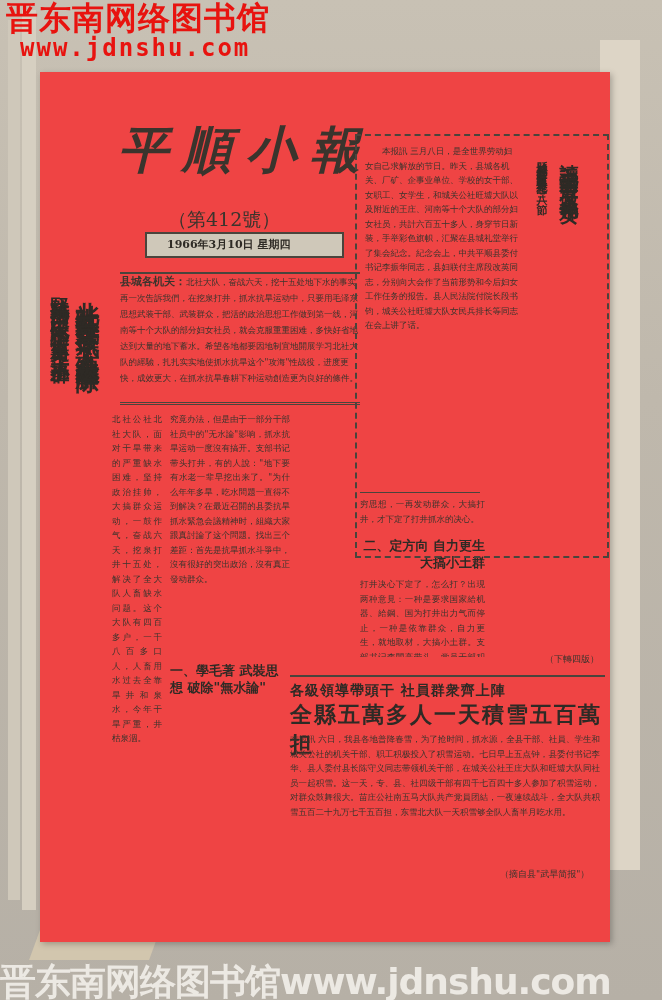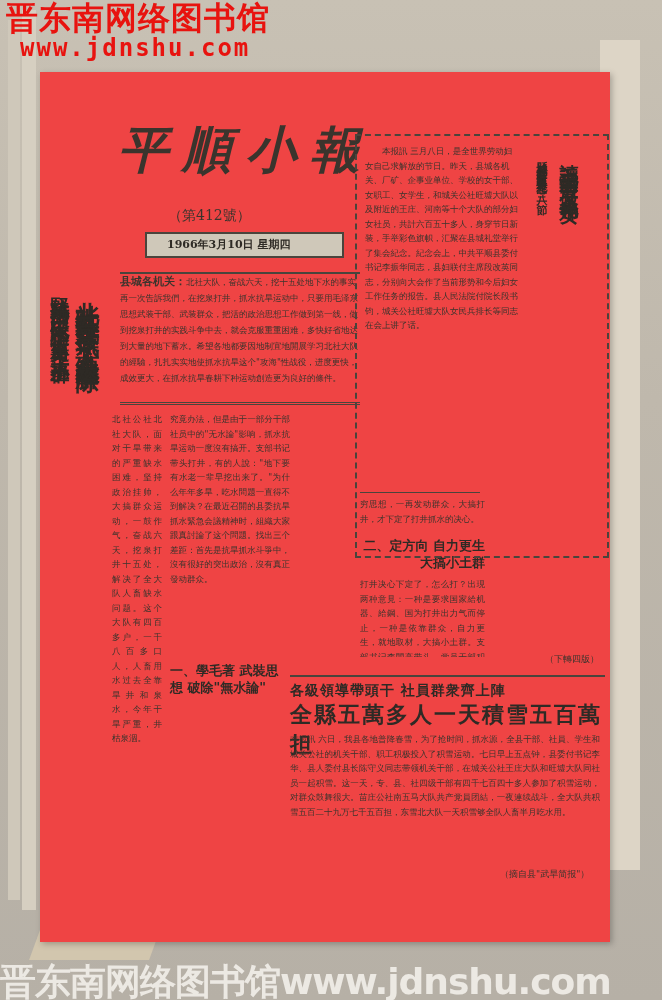--- a/index.html
+++ b/index.html
@@ -37,21 +37,21 @@
   .wm-bottom {
     position:absolute; left:0; top:958px; width:662px;
     color:#f1eee9; font-family:"DejaVu Sans", sans-serif; font-weight:bold;
     font-size:36px; white-space:nowrap; letter-spacing:-1px; opacity:0.92;
   }
   
   .masthead-title {
     position:absolute; left:78px; top:45px; font-size:50px; letter-spacing:14px;
     color:#3a342d; font-family:"DejaVu Serif", serif; font-weight:bold; font-style:italic;
   }
-  .issue { position:absolute; left:128px; top:135px; font-size:14px; color:#3a342d; }
+  .issue { position:absolute; left:128px; top:135px; font-size:19px; color:#3a342d; }
   .date-bar {
     position:absolute; left:105px; top:160px; width:175px; height:22px;
     border:2px solid #4a443c; background:#cfc8b9; font-size:11px;
     line-height:22px; padding-left:20px; color:#2e2a25; font-weight:bold;
   }
   .editor-box {
     position:absolute; left:80px; top:200px; width:240px; height:128px;
     border-top:2px solid #4a443c; border-bottom:3px double #4a443c;
     font-size:8.5px; line-height:16px; color:#3a342d; overflow:hidden;
   }
@@ -92,21 +92,21 @@
 <div class="stack-edge e2"></div>
 <div class="stack-edge e3"></div>
 <div class="page-curl"></div>
 
 <div class="page">
   <div class="masthead-title">平順小報</div>
   <div class="issue">（第412號）</div>
   <div class="date-bar">1966年3月10日 星期四</div>
 
   <div class="editor-box">
-    <span class="lead">县城各机关：</span><span>北社大队，奋战六天，挖十五处地下水的事实再一次告訴我們，在挖泉打井，抓水抗旱运动中，只要用毛泽东思想武装干部、武装群众，把活的政治思想工作做到第一线，做到挖泉打井的实践斗争中去，就会克服重重困难，多快好省地达到大量的地下蓄水。希望各地都要因地制宜地開展学习北社大队的經驗，扎扎实实地使抓水抗旱这个"攻海"性战役，进度更快，成效更大，在抓水抗旱春耕下种运动創造更为良好的條件。</span>
+    <span class="lead">县城各机关：</span><span>北社大队，奋战六天，挖十五处地下水的事实再一次告訴我們，在挖泉打井，抓水抗旱运动中，只要用毛泽东思想武装干部、武装群众，把活的政治思想工作做到第一线，河南等十个大队的部分妇女社员，就会克服重重困难，多快好省地达到大量的地下蓄水。希望各地都要因地制宜地開展学习北社大队的經驗，扎扎实实地使抓水抗旱这个"攻海"性战役，进度更快，成效更大，在抓水抗旱春耕下种运动創造更为良好的條件。</span>
   </div>
 
   <div class="vhead lead-head1">北社大队打井挖泉一鼓作氣 人畜缺水基本解除</div>
   <div class="vhead lead-head2">堅持政治掛帥 破除无水論 依靠自力更生 大搞小土群</div>
 
   <div class="col-text" style="left:72px;top:340px;width:50px;height:380px;">北社公社北社大队，面对干旱带来的严重缺水困难，坚持政治挂帅，大搞群众运动，一鼓作气，奋战六天，挖泉打井十五处，解决了全大队人畜缺水问题。这个大队有四百多户，一千八百多口人，人畜用水过去全靠旱井和泉水，今年干旱严重，井枯泉涸。</div>
   <div class="col-text" style="left:130px;top:340px;width:120px;height:240px;">究竟办法，但是由于一部分干部社员中的"无水論"影响，抓水抗旱运动一度沒有搞开。支部书记带头打井，有的人說："地下要有水老一辈早挖出来了。"为什么年年多旱，吃水問題一直得不到解决？在最近召開的县委抗旱抓水緊急会議精神时，組織大家跟真討論了这个問題。找出三个差距：首先是抗旱抓水斗爭中，沒有很好的突出政治，沒有真正發动群众。</div>
   <div class="sub-head" style="left:130px;top:590px;width:120px;">一、學毛著 武裝思想 破除"無水論"</div>
 
   <div class="col-text" style="left:255px;top:340px;width:65px;height:130px;"></div>

